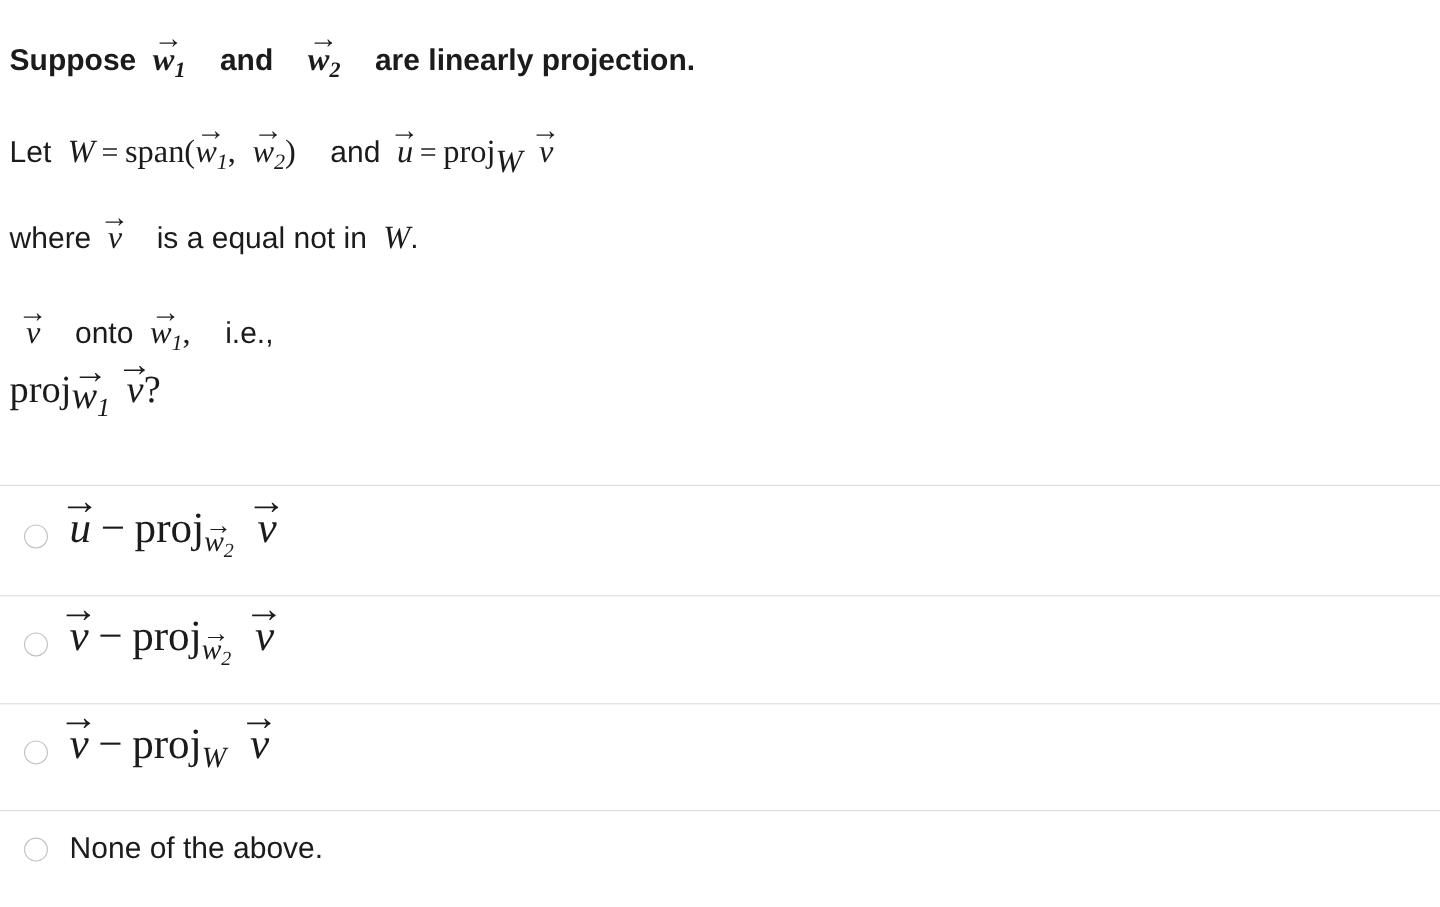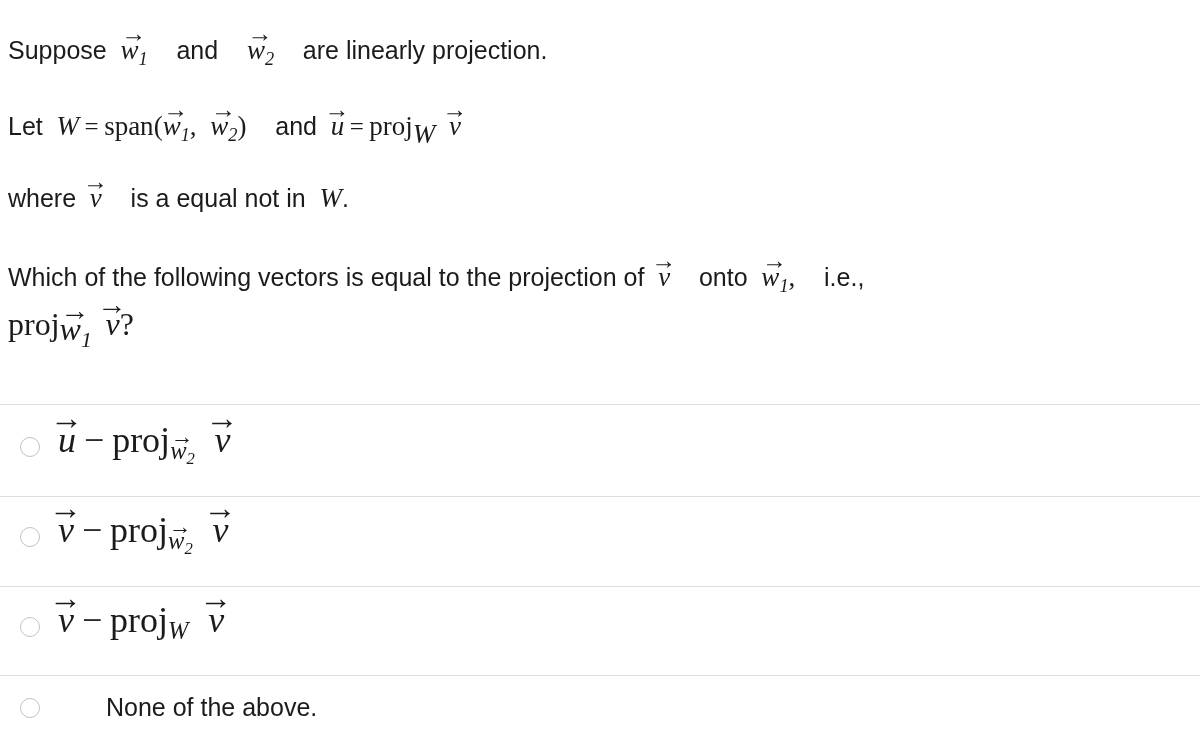--- a/index.html
+++ b/index.html
@@ -64,21 +64,21 @@
     font-size: 25px;
     line-height: 1.15;
     color: #1b1b1b;
     white-space: nowrap;
   }
   .stem .mathtext,
   .stem .mi,
   .stem .mup,
   .stem .vec { font-size: 27px; }
 
-  #line1 { top: 36px; }
+  #line1 { top: 36px; font-weight: bold; }
   #line2 { top: 111px; }
   #line3 { top: 183px; }
   #qline1 { top: 262px; }
   #qline2 { top: 306px; }
 
   #qline2 .mathtext,
   #qline2 .mup,
   #qline2 .vec { font-size: 32px; }
 
   
@@ -97,21 +97,21 @@
   .option {
     position: absolute;
     left: 0;
     width: 1200px;
     display: flex;
     align-items: flex-start;
   }
   #opt0 { top: 418px; height: 78px; }
   #opt1 { top: 508px; height: 78px; }
   #opt2 { top: 598px; height: 77px; }
-  #opt3 { top: 688px; height: 60px; gap: 48px; }
+  #opt3 { top: 688px; height: 60px; }
 
   .radio {
     width: 20px;
     height: 20px;
     border: 1.6px solid #c2c2c2;
     border-radius: 50%;
     background: #ffffff;
     flex: 0 0 auto;
     margin-left: 20px;
     box-sizing: border-box;
@@ -145,21 +145,21 @@
 
 <div class="stem" id="line2">
   <span>Let</span><span class="gap"></span><span class="mi">W</span><span class="op">=</span><span class="mup">span</span><span class="mup">(</span><span class="vec"><span class="arr">→</span><span>w</span><span class="sub">1</span></span><span class="mup">,</span><span class="gap"></span><span class="vec"><span class="arr">→</span><span>w</span><span class="sub">2</span></span><span class="mup">)</span><span class="gap-lg"></span><span>and</span><span class="gap"></span><span class="vec"><span class="arr">→</span><span>u</span></span><span class="op">=</span><span class="mup">proj</span><span class="sub mi">W</span><span class="gap"></span><span class="vec"><span class="arr">→</span><span>v</span></span>
 </div>
 
 <div class="stem" id="line3">
   <span>where</span><span class="gap"></span><span class="vec"><span class="arr">→</span><span>v</span></span><span class="gap-lg"></span><span>is a equal not in</span><span class="gap"></span><span class="mi">W</span><span>.</span>
 </div>
 
 <div class="stem" id="qline1">
-  <span>Which of the following vectors is equal to the projection of</span><span class="gap"></span><span class="vec"><span class="arr">→</span><span>v</span></span><span class="gap-lg"></span><span>onto</span><span class="gap"></span><span class="vec"><span class="arr">→</span><span>w</span><span class="sub">1</span></span><span class="mup">,</span><span class="gap-lg"></span><span>i.e.,</span>
+  <span class="gap"></span><span class="vec"><span class="arr">→</span><span>v</span></span><span class="gap-lg"></span><span>onto</span><span class="gap"></span><span class="vec"><span class="arr">→</span><span>w</span><span class="sub">1</span></span><span class="mup">,</span><span class="gap-lg"></span><span>i.e.,</span>
 </div>
 
 <div class="stem" id="qline2">
   <span class="mup">proj</span><span class="sub"><span class="vec"><span class="arr">→</span><span>w</span><span class="sub">1</span></span></span><span class="gap"></span><span class="vec"><span class="arr">→</span><span>v</span></span><span class="mup">?</span>
 </div>
 
 <div class="divider" id="div0"></div>
 
 <div class="option" id="opt0">
   <span class="radio"></span>

